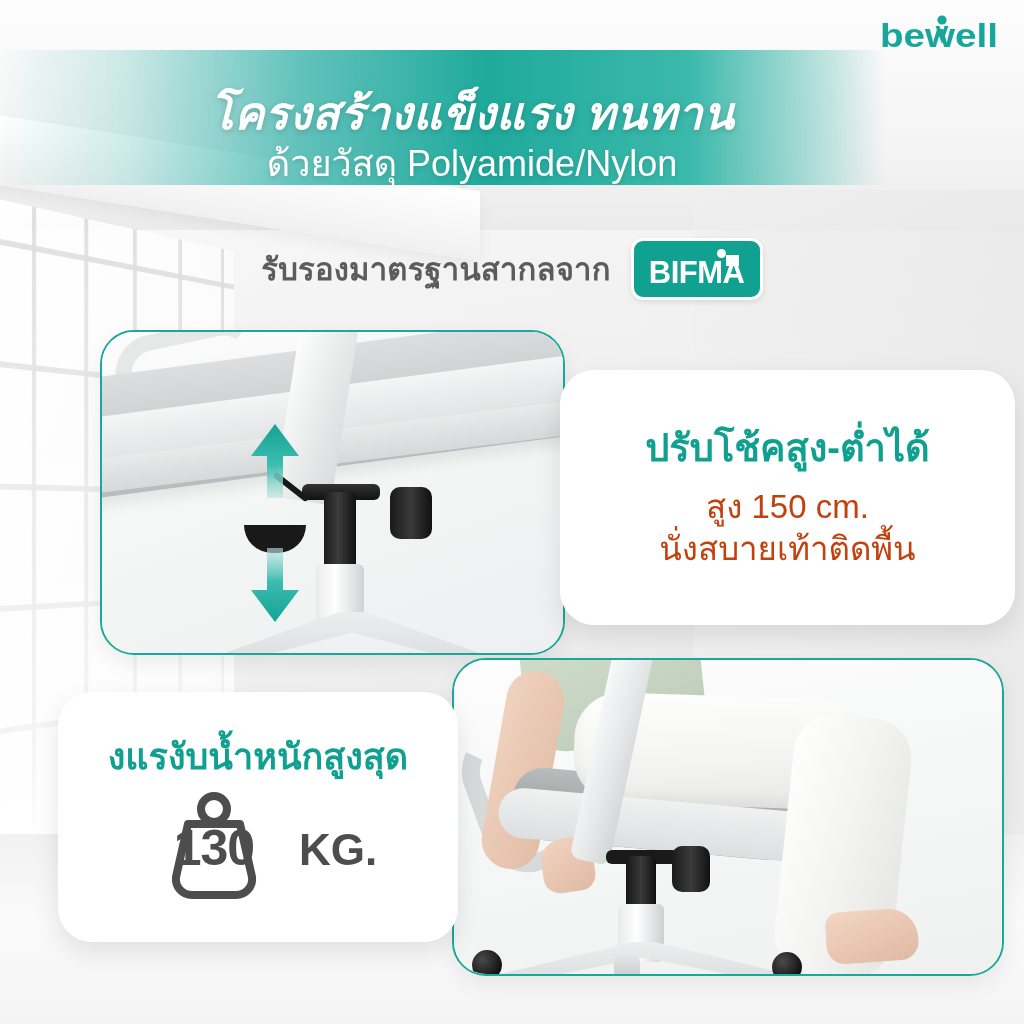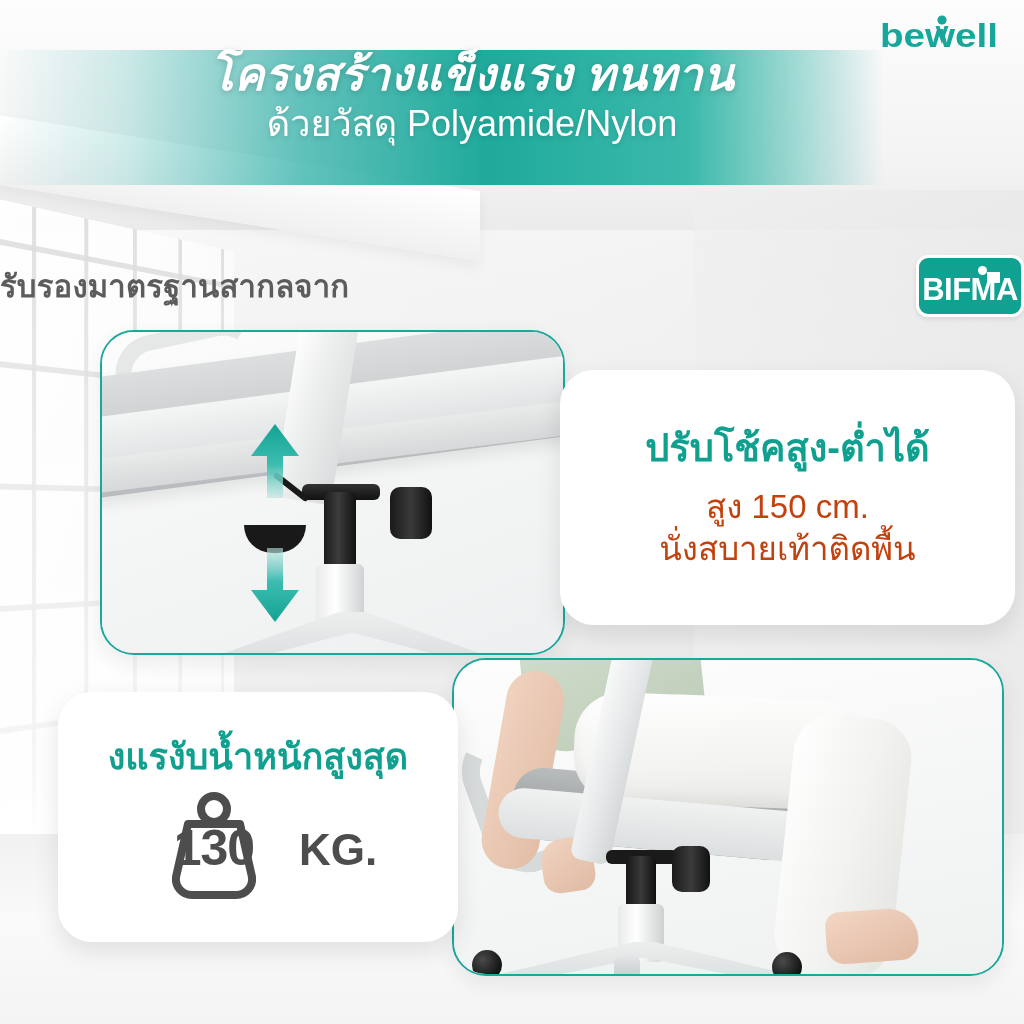--- a/index.html
+++ b/index.html
@@ -78,21 +78,21 @@
         rgba(100,196,189,0.30) 14%,
         rgba(60,180,172,0.80) 34%,
         #1faa9c 55%,
         #3bb9ab 78%,
         rgba(150,212,206,0.55) 94%,
         rgba(200,230,227,0) 100%);
     z-index: 20;
   }
   .banner-inner{
     position:absolute; inset:0;
-    display:flex; flex-direction:column; align-items:center; justify-content:flex-start;
+    display:flex; flex-direction:column; align-items:center; justify-content:flex-end;
     padding-left: 60px;
   }
   .banner-title {
     color:#ffffff;
     font-size: 45px;
     font-weight: 700;
     font-style: italic;
     letter-spacing: .5px;
     line-height: 1.12;
     text-shadow: 0 2px 6px rgba(0,0,0,0.18);
@@ -103,35 +103,35 @@
     font-size: 36px;
     font-weight: 400;
     line-height: 1.2;
     margin-top: 2px;
     text-shadow: 0 2px 5px rgba(0,0,0,0.14);
     white-space: nowrap;
   }
 
   
   .cert-row {
-    position: absolute; left: 0; right: 0; top: 255px;
-    display:flex; align-items:center; justify-content:space-between; gap: 20px;
+    position: absolute; left: 0; right: 0; top: 238px;
+    display:flex; align-items:center; justify-content:center; gap: 20px;
     z-index: 25;
   }
   .cert-text {
     color:#5c5c5c;
     font-size: 31px;
     font-weight: 700;
     letter-spacing: .2px;
     white-space:nowrap;
   }
   .bifma {
     display:flex; align-items:center; justify-content:center;
     position: relative;
-    width: 108px; height: 62px;
+    width: 132px; height: 62px;
     background: #11a190;
     border-radius: 12px;
     border: 3px solid #ffffff;
     box-shadow: 0 2px 5px rgba(0,0,0,0.10);
   }
   .bifma-text {
     color:#ffffff; font-size: 31px; font-weight: 800; letter-spacing: -0.5px;
     font-family: "Liberation Sans", sans-serif;
     line-height:1;
     transform: translateY(3px);

